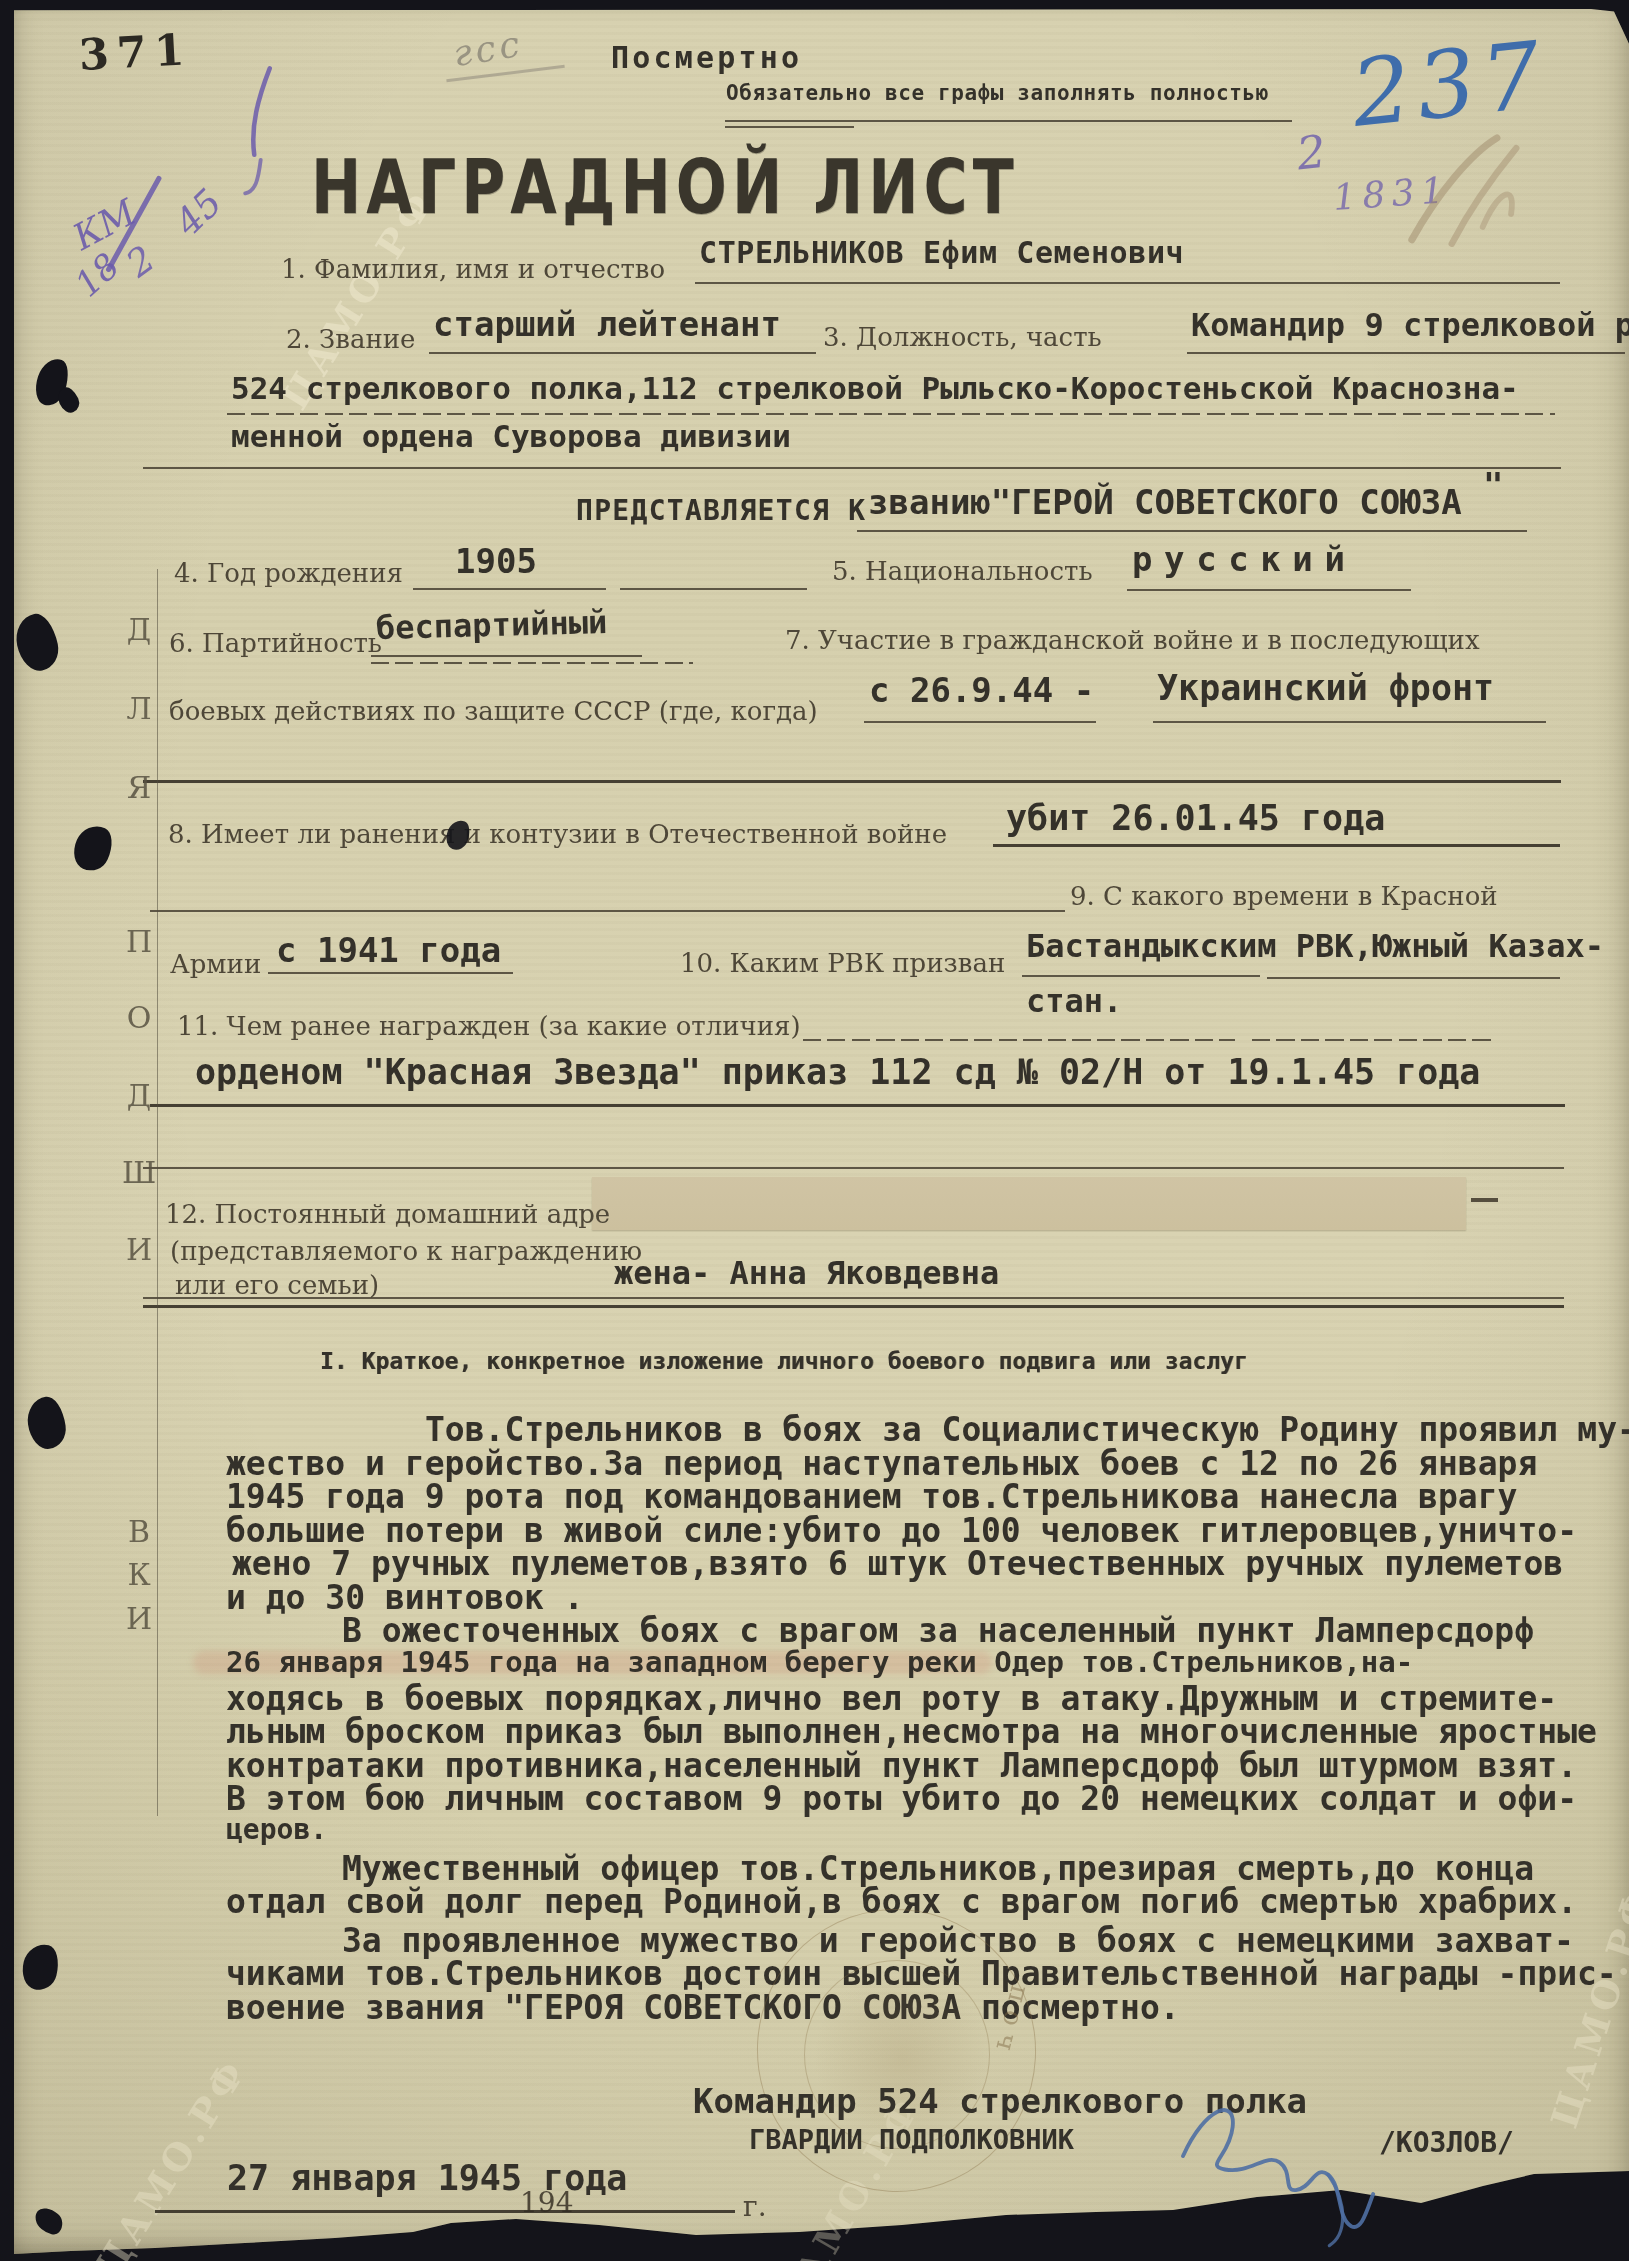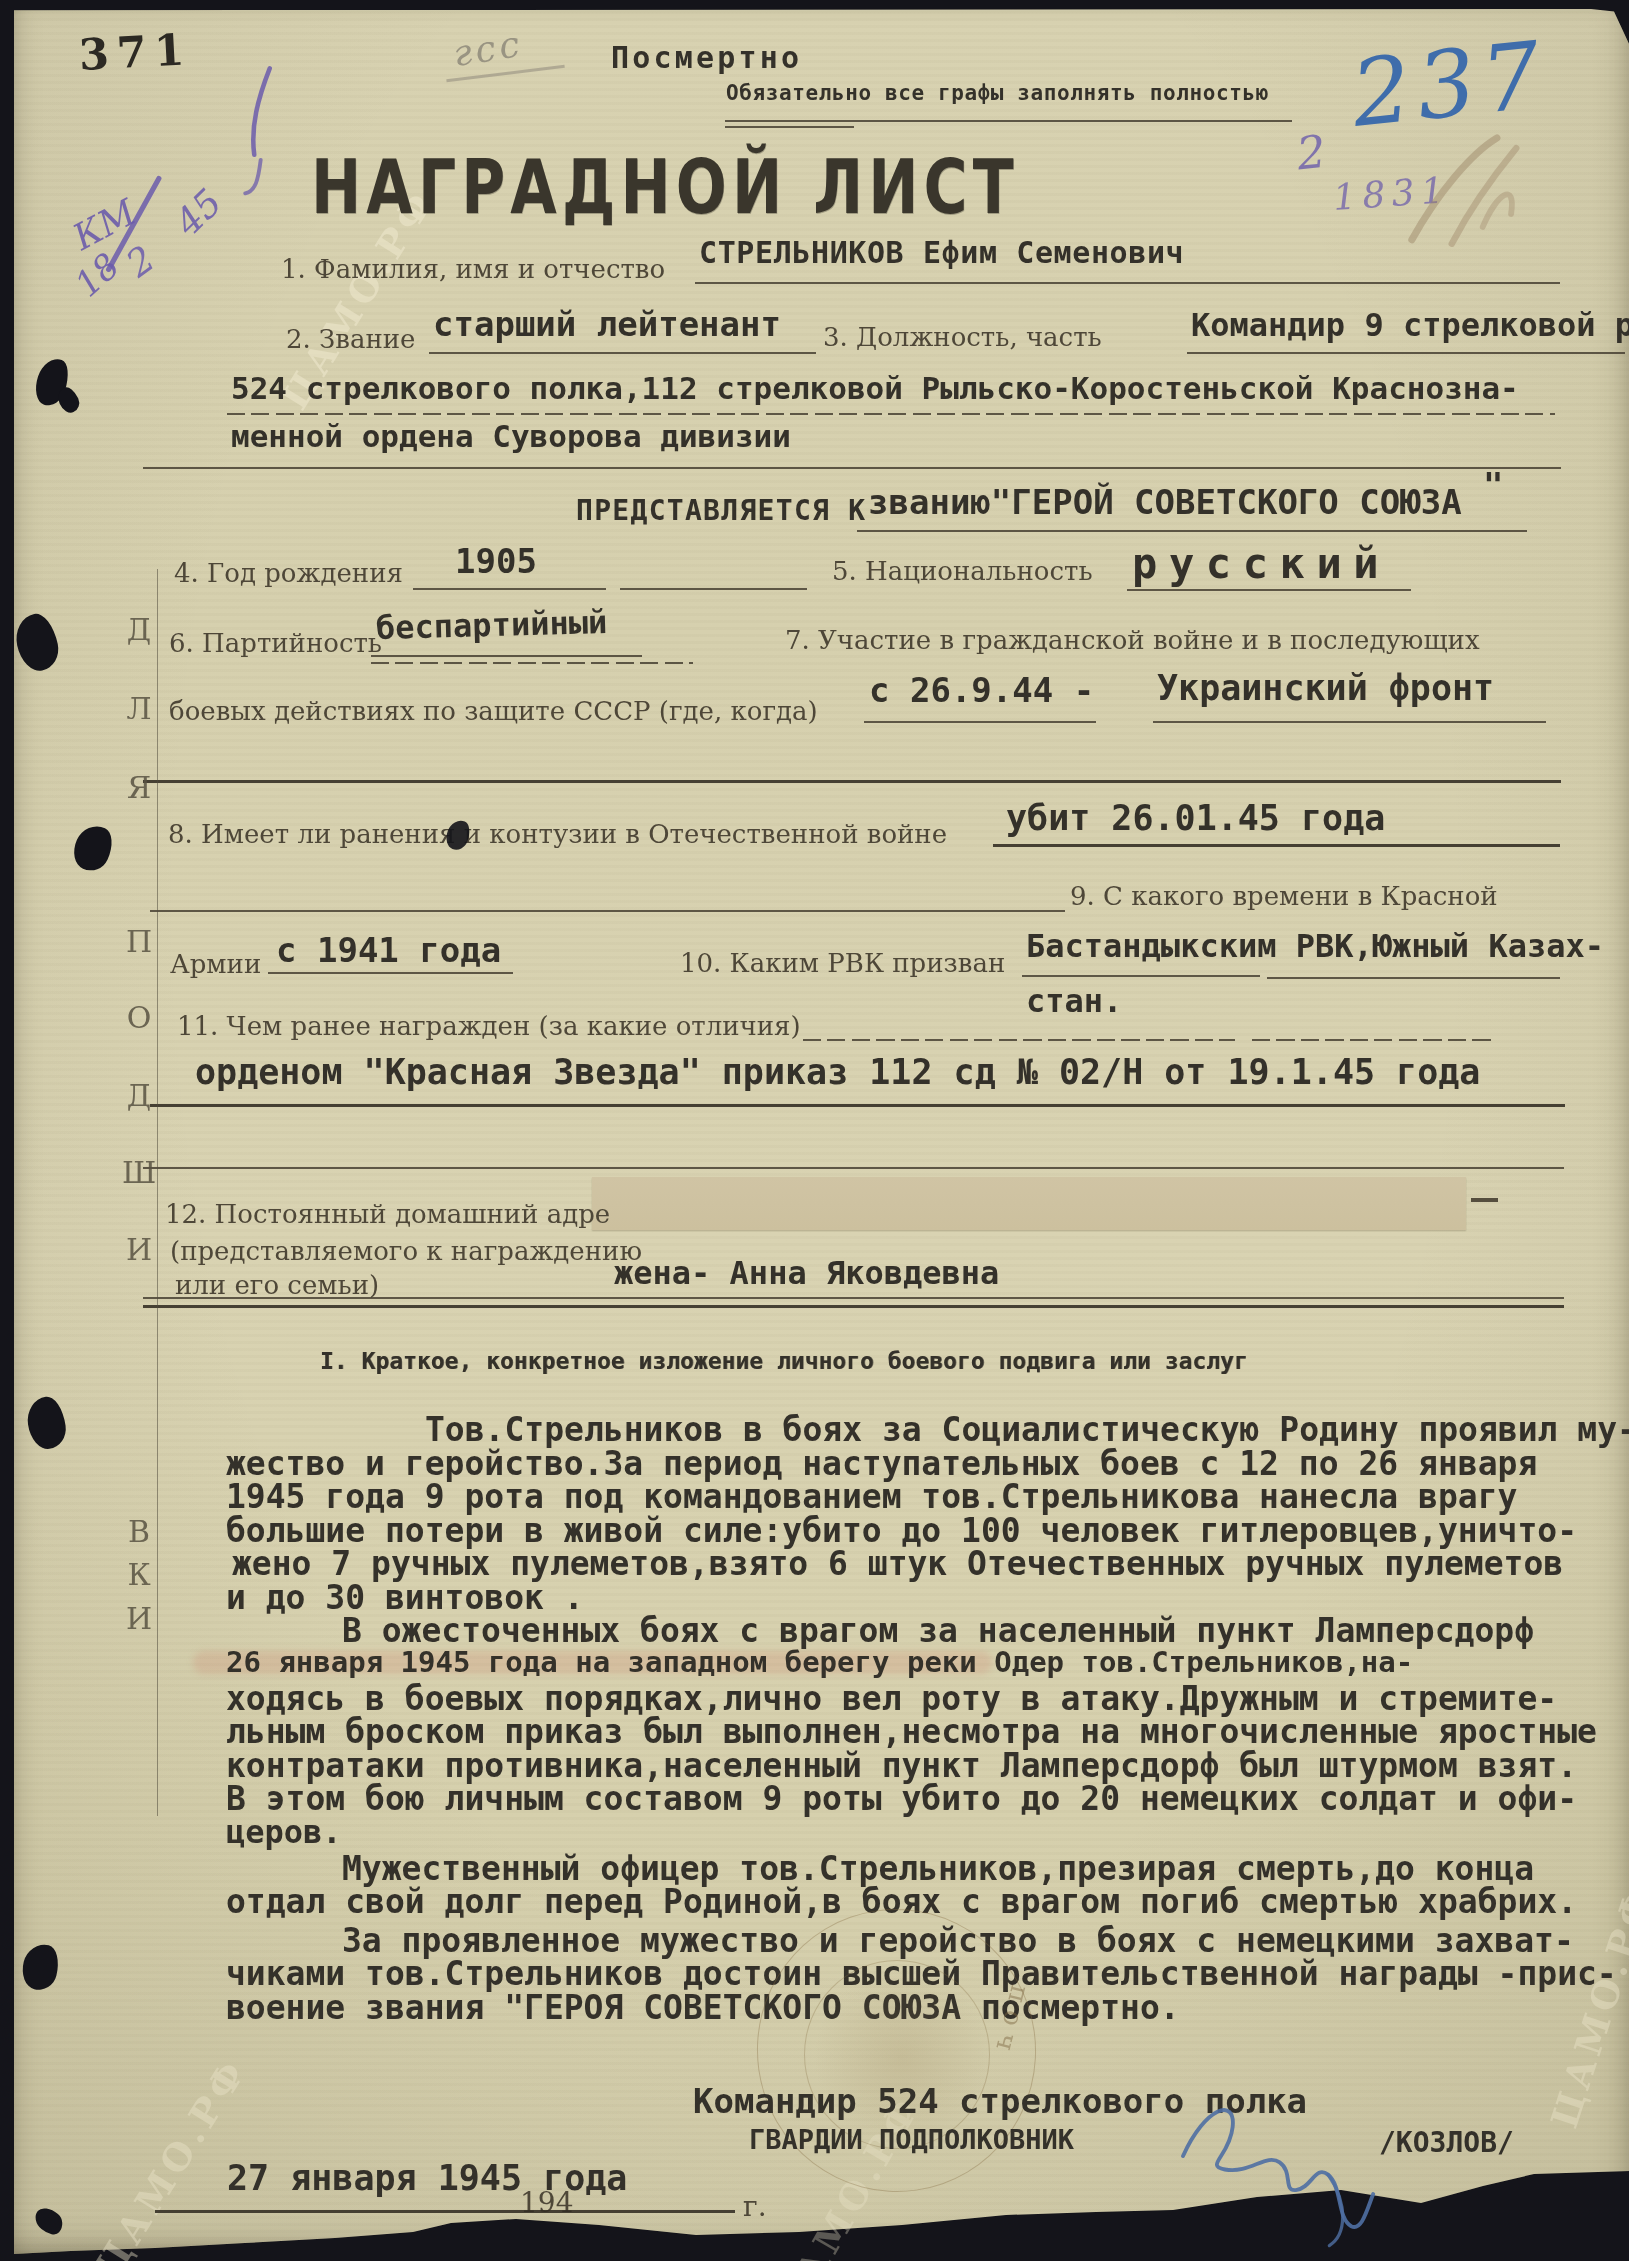--- a/index.html
+++ b/index.html
@@ -101,21 +101,21 @@
 <span class="abs typed" style="left:576px;top:494px;font-size:28px;letter-spacing:1.3px">ПРЕДСТАВЛЯЕТСЯ К</span>
 <span class="abs typed" style="left:868px;top:482px;font-size:34px">званию"ГЕРОЙ СОВЕТСКОГО СОЮЗА</span>
 <span class="abs typed" style="left:1483px;top:465px;font-size:34px">"</span>
 <div class="rule" style="left:857px;top:530px;width:670px"></div>
 
 <span class="abs lbl" style="left:174px;top:558px">4. Год рождения</span>
 <span class="abs typed" style="left:455px;top:541px;font-size:34px">1905</span>
 <div class="rule" style="left:413px;top:588px;width:193px"></div>
 <div class="rule" style="left:620px;top:588px;width:187px"></div>
 <span class="abs lbl" style="left:832px;top:556px">5. Национальность</span>
-<span class="abs typed" style="left:1132px;top:539px;font-size:42px;letter-spacing:11.6px">русский</span>
+<span class="abs typed" style="left:1132px;top:539px;font-size:34px;letter-spacing:11.6px">русский</span>
 <div class="rule" style="left:1127px;top:589px;width:284px"></div>
 
 <span class="abs lbl" style="left:169px;top:628px">6. Партийность</span>
 <span class="abs typed" style="left:376px;top:606px;font-size:32px;transform:rotate(-1.5deg)">беспартийный</span>
 <div class="rule" style="left:371px;top:655px;width:271px"></div>
 <div class="dash" style="left:371px;top:662px;width:322px"></div>
 <span class="abs lbl" style="left:785px;top:625px">7. Участие в гражданской войне и в последующих</span>
 <span class="abs lbl" style="left:169px;top:696px">боевых действиях по защите СССР (где, когда)</span>
 <span class="abs typed" style="left:869px;top:670px;font-size:34px">с 26.9.44 -</span>
 <span class="abs typed" style="left:1157px;top:668px;font-size:35px">Украинский фронт</span>
@@ -166,21 +166,21 @@
 <span class="abs typed" style="left:226px;top:1477px;font-size:33px">1945 года 9 рота под командованием тов.Стрельникова нанесла врагу</span>
 <span class="abs typed" style="left:226px;top:1511px;font-size:33px">большие потери в живой силе:убито до 100 человек гитлеровцев,уничто-</span>
 <span class="abs typed" style="left:232px;top:1544px;font-size:33px">жено 7 ручных пулеметов,взято 6 штук Отечественных ручных пулеметов</span>
 <span class="abs typed" style="left:226px;top:1578px;font-size:33px">и до 30 винтовок .</span>
 <span class="abs typed" style="left:342px;top:1611px;font-size:33px">В ожесточенных боях с врагом за населенный пункт Ламперсдорф</span>
 <span class="abs typed" style="left:226px;top:1645px;font-size:29px">26 января 1945 года на западном берегу реки Одер тов.Стрельников,на-</span>
 <span class="abs typed" style="left:226px;top:1679px;font-size:33px">ходясь в боевых порядках,лично вел роту в атаку.Дружным  и стремите-</span>
 <span class="abs typed" style="left:226px;top:1712px;font-size:33px">льным броском приказ был выполнен,несмотра на многочисленные яростные</span>
 <span class="abs typed" style="left:226px;top:1746px;font-size:33px">контратаки противника,населенный пункт Ламперсдорф был штурмом взят.</span>
 <span class="abs typed" style="left:226px;top:1779px;font-size:33px">В этом бою личным составом 9 роты убито до 20 немецких солдат и офи-</span>
-<span class="abs typed" style="left:226px;top:1813px;font-size:32px">церов.</span>
+<span class="abs typed" style="left:226px;top:1813px;font-size:28px">церов.</span>
 <span class="abs typed" style="left:342px;top:1849px;font-size:33px">Мужественный офицер тов.Стрельников,презирая смерть,до конца</span>
 <span class="abs typed" style="left:226px;top:1882px;font-size:33px">отдал свой долг перед Родиной,в боях с врагом погиб смертью храбрих.</span>
 <span class="abs typed" style="left:342px;top:1921px;font-size:33px">За проявленное мужество и геройство в боях с немецкими захват-</span>
 <span class="abs typed" style="left:226px;top:1954px;font-size:33px">чиками тов.Стрельников достоин высшей Правительственной награды -прис-</span>
 <span class="abs typed" style="left:226px;top:1988px;font-size:33px">воение звания "ГЕРОЯ СОВЕТСКОГО СОЮЗА посмертно.</span>
 
 <div class="stampline" style="left:757px;top:1909px;width:277px;height:281px;transform:rotate(-8deg)"></div>
 <div class="stampline" style="left:804px;top:1960px;width:184px;height:187px;border-width:1.3px;border-color:rgba(132,108,66,.3)"></div>
 <div class="abs" style="left:806px;top:1961px;width:193px;height:193px;background:radial-gradient(ellipse,rgba(150,128,85,.2),transparent 65%)"></div>
 <span class="abs" style="left:998px;top:1985px;font-family:'DejaVu Serif',serif;font-size:26px;color:rgba(122,100,62,.45);writing-mode:vertical-rl;transform:rotate(14deg)">п о ч</span>

